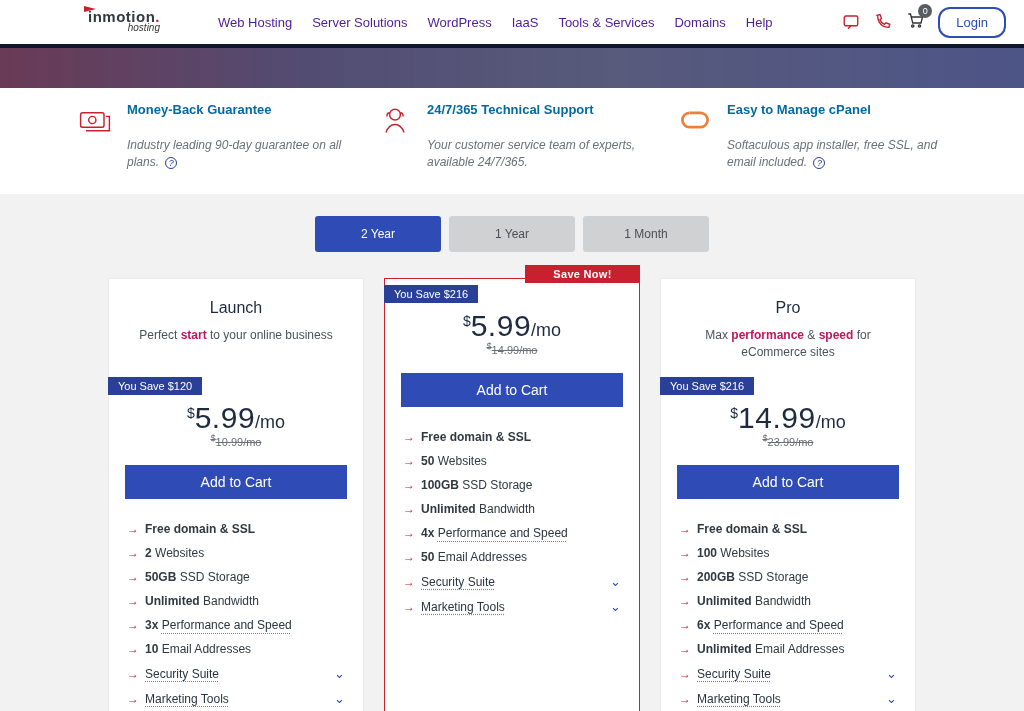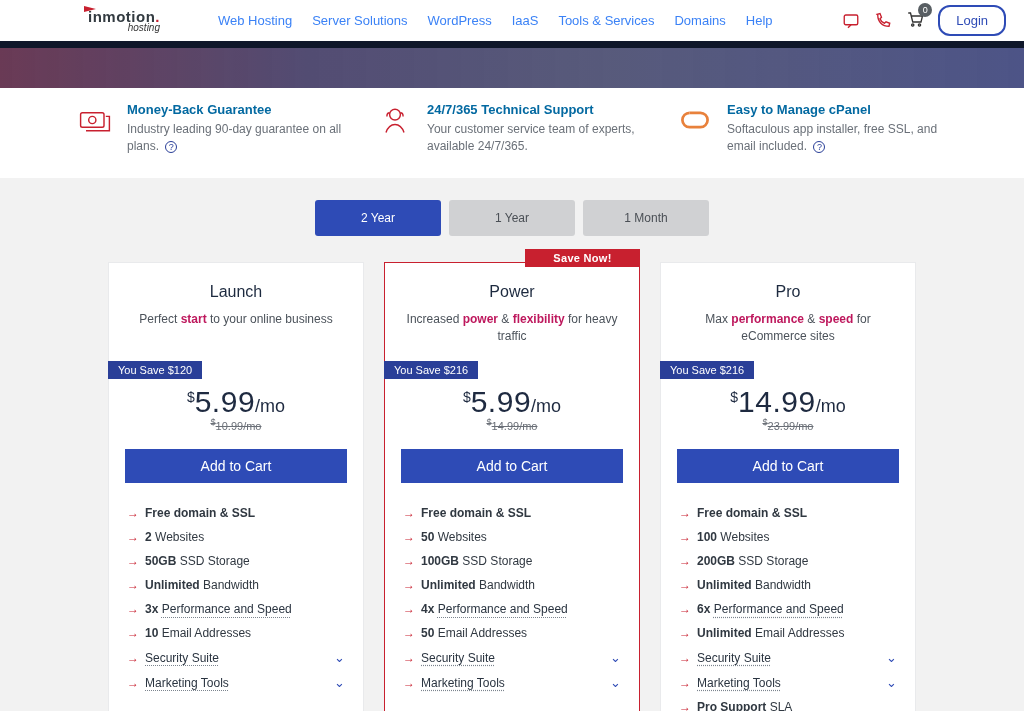--- a/index.html
+++ b/index.html
@@ -24,36 +24,36 @@
     width:1024px;
     margin:0 auto;
   }
   
   .header{
     position:relative;
     height:48px;
     display:flex;
     align-items:center;
     padding:0 18px 0 88px;
-    border-bottom:7px solid #0f172a;
+    border-bottom:4px solid #0f172a;
   }
   .logo{
     position:absolute; left:88px; top:6px;
     display:flex; flex-direction:column; align-items:flex-start;
   }
   .logo .arrow{
     width:0;height:0;border-top:3px solid transparent;border-bottom:3px solid transparent;
     border-left:12px solid var(--brand-red);
     margin-bottom:-4px; transform:translateX(-4px);
   }
   .logo .text{font-weight:700; font-size:15px; letter-spacing:0.5px;}
   .logo .text .dot{color:var(--brand-red)}
   .logo .sub{font-style:italic; font-size:10px; color:#333; margin-top:-3px; align-self:flex-end;}
   .nav{display:flex; gap:20px; margin-left:130px;}
-  .nav a{color:#3b82f6; text-decoration:none; font-size:13px;}
+  .nav a{color:#4c1d95; text-decoration:none; font-size:13px;}
   .hdr-right{margin-left:auto; display:flex; align-items:center; gap:14px;}
   .icon{width:18px;height:18px;display:inline-block}
   .phone-icon svg, .chat-icon svg, .cart-icon svg{width:100%;height:100%}
   .cart-wrap{position:relative}
   .cart-badge{
     position:absolute; top:-7px; right:-8px; background:#585e63; color:#fff; font-size:9px;
     border-radius:50%; width:14px;height:14px; display:flex;align-items:center;justify-content:center;
   }
   .login-btn{
     border:2px solid var(--login-border); color:var(--login-border); padding:6px 16px; border-radius:12px;
@@ -69,21 +69,21 @@
 
   
   .feature-bar{
     display:flex; gap:30px; padding:14px 0 22px 0;
     justify-content:center;
   }
   .feature{display:flex; gap:14px; width:270px;}
   .feature .ficon{width:36px; height:36px; flex:none; color:var(--brand-red)}
   .feature .ficon svg{width:100%;height:100%}
   .feature .title{font-weight:700; font-size:13px; color:#0369a1;}
-  .feature .desc{font-size:12px; color:var(--muted); margin-top:4px; line-height:1.45;}
+  .feature .desc{font-size:12px; color:var(--muted); margin-top:20px; line-height:1.45;font-style:italic;}
   .info-dot{display:inline-block;border:1px solid #2a3f98;color:#2a3f98;border-radius:50%;width:12px;height:12px;font-size:9px;text-align:center;line-height:11px;margin-left:3px}
 
   
   .panel-area{background:var(--panel-bg); padding:22px 0 40px 0;}
   .term-toggle{display:flex; gap:8px; justify-content:center; margin-bottom:26px;}
   .term-btn{
     width:126px; height:36px; border:none; border-radius:3px; font-size:12px; cursor:pointer;
   }
   .term-btn.active{background:var(--blue2); color:#fff;}
   .term-btn.inactive{background:#d0d1d3; color:#4a4f55;}
@@ -264,24 +264,21 @@
           </div>
           <div class="row collapsible">
             <span><span class="arr">→</span><span class="linkish">Security Suite</span></span>
             <span class="chev">⌄</span>
           </div>
           <div class="row collapsible">
             <span><span class="arr">→</span><span class="linkish">Marketing Tools</span></span>
             <span class="chev">⌄</span>
           </div>
         </div></div>
-      <div class="plan featured"><div class="ribbon">Save Now!</div><div class="plan-head">
-    <div class="plan-name">Power</div>
-    <div class="plan-tag">Increased <b>power</b> &amp; <b>flexibility</b> for heavy traffic</div>
-  </div><div class="save-badge">You Save $216</div><div class="price-block">
+      <div class="plan featured"><div class="ribbon">Save Now!</div><div class="save-badge">You Save $216</div><div class="price-block">
     <div class="price">
       <span class="cur">$</span>
             <span class="amount">5.99</span>
             <span class="per">/mo</span>
     </div>
     <div class="old-price"><sup>$</sup>14.99/mo</div>
   </div><button class="cta">Add to Cart</button><div class="features">
           <div class="row">
             <span class="arr">→</span>
             <span><b>Free domain &amp; SSL</b></span>

